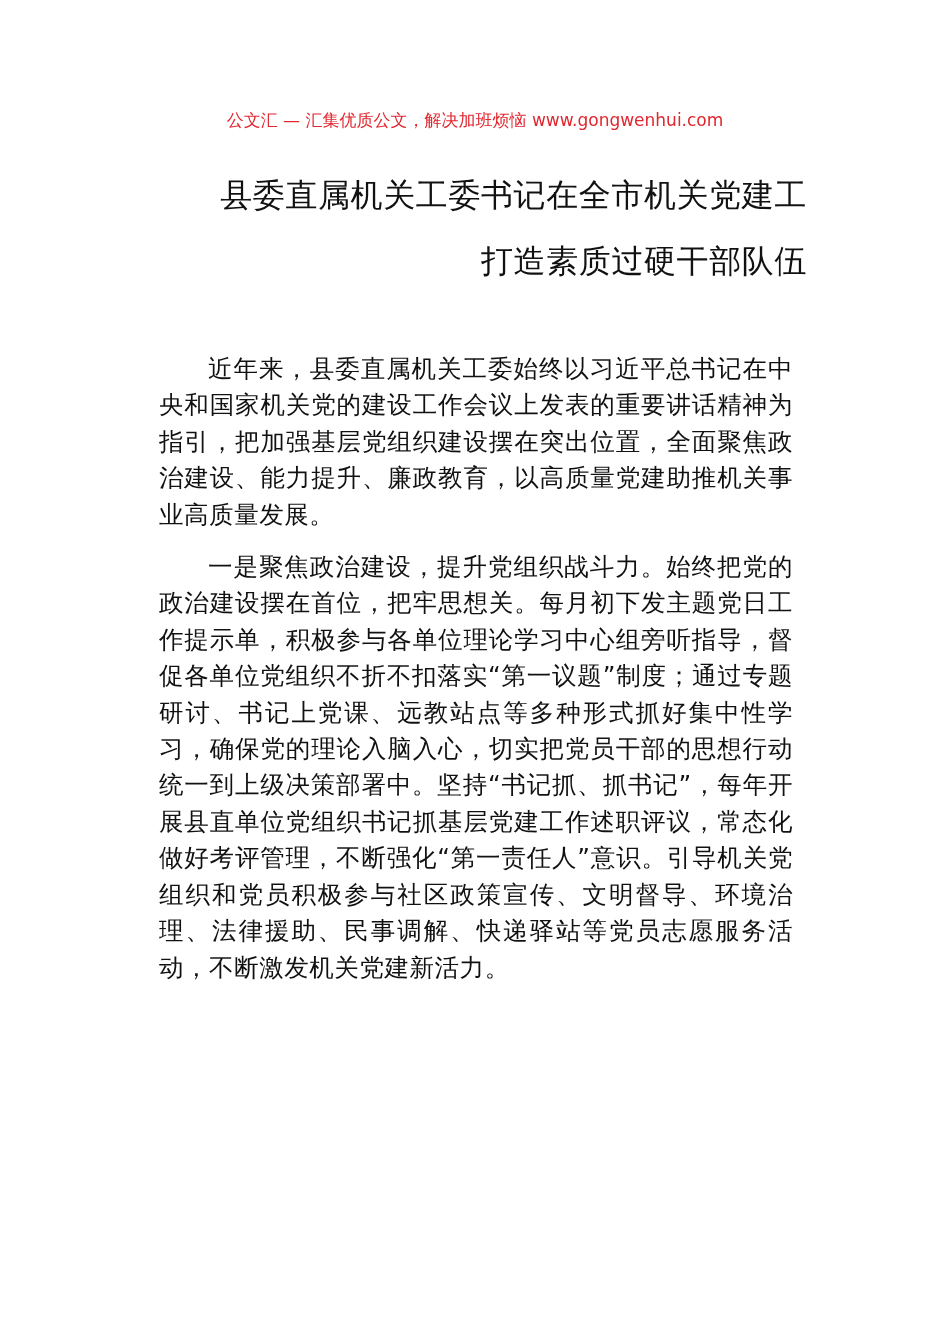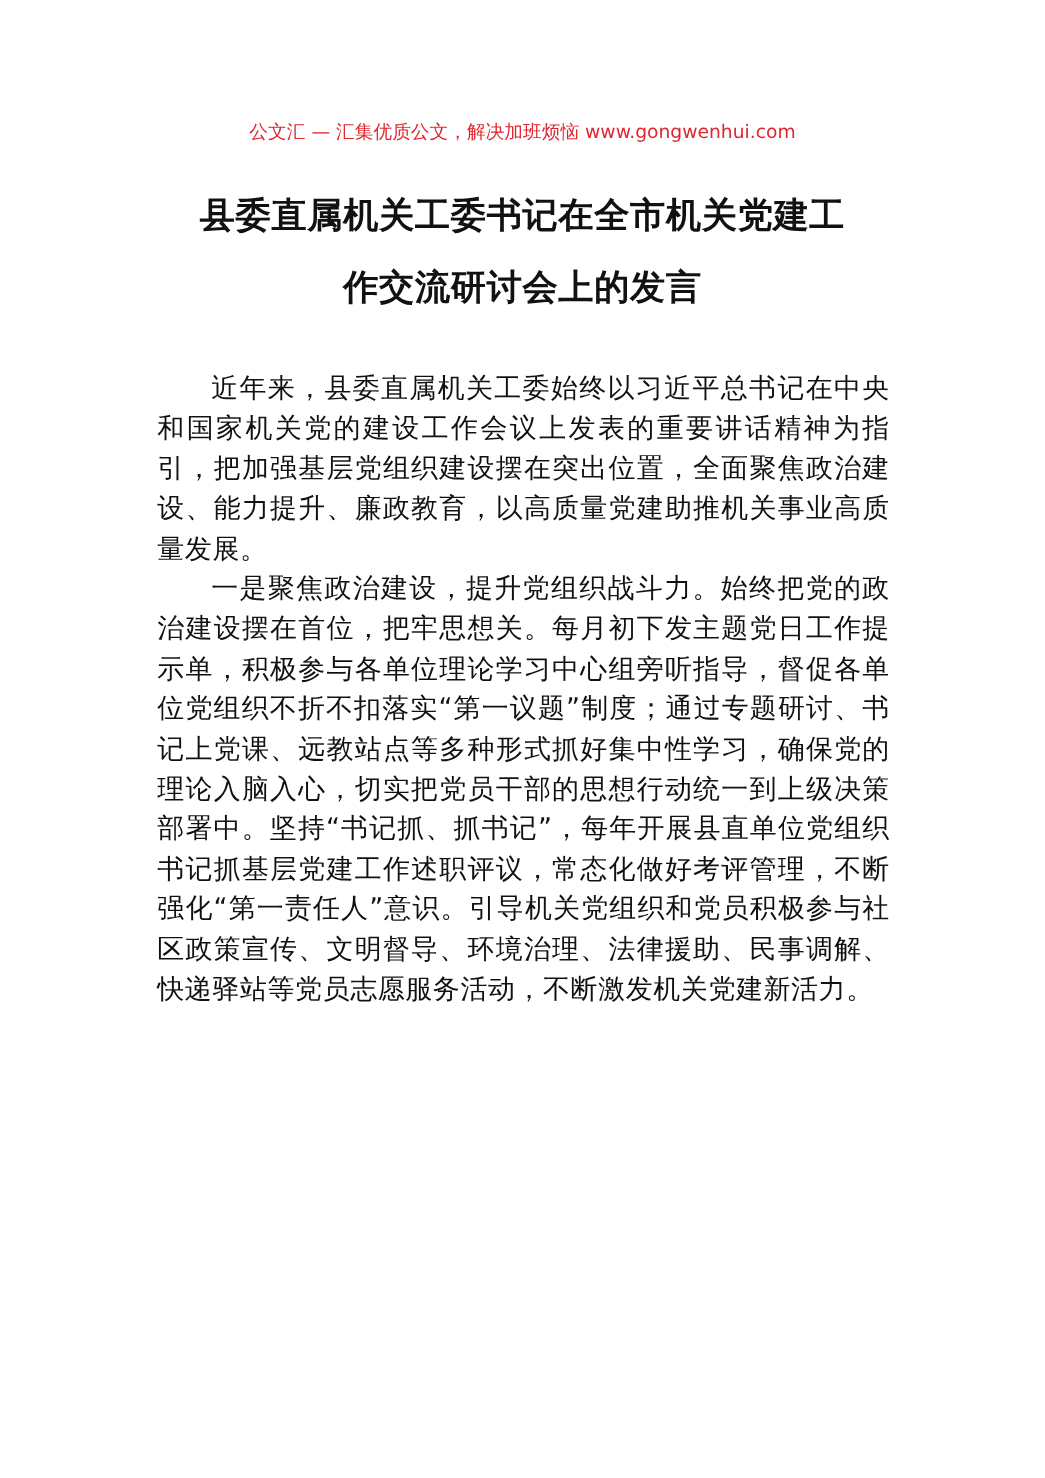--- a/index.html
+++ b/index.html
@@ -51,40 +51,40 @@
       display: block;
       white-space: nowrap;
     }
     .doc-body {
       position: absolute;
       top: 335px;
       left: 143px;
       width: 666px;
     }
     .para {
-      margin: 0;
+      margin: 16px;
       font-size: 24.5px;
       line-height: 36.4px;
       text-indent: 49px;
       letter-spacing: 0.55px;
       text-align: justify;
       word-break: break-all;
       color: #111111;
     }
   </style>
 </head>
 <body>
 
 <div class="page">
 
   <div class="watermark-header">公文汇 — 汇集优质公文，解决加班烦恼 www.gongwenhui.com</div>
 
-  <h1 class="doc-title" style="margin:0;font-weight:bold;">
+  <h1 class="doc-title" style="margin:0;font-weight:normal;text-align:right;">
     <span class="title-line">县委直属机关工委书记在全市机关党建工</span>
-    <span class="title-line">作交流研讨会上的发言</span>
+    <span class="title-line">打造素质过硬干部队伍</span>
   </h1>
 
   <div class="doc-body">
     <p class="para">近年来，县委直属机关工委始终以习近平总书记在中央和国家机关党的建设工作会议上发表的重要讲话精神为指引，把加强基层党组织建设摆在突出位置，全面聚焦政治建设、能力提升、廉政教育，以高质量党建助推机关事业高质量发展。</p>
     <p class="para">一是聚焦政治建设，提升党组织战斗力。始终把党的政治建设摆在首位，把牢思想关。每月初下发主题党日工作提示单，积极参与各单位理论学习中心组旁听指导，督促各单位党组织不折不扣落实“第一议题”制度；通过专题研讨、书记上党课、远教站点等多种形式抓好集中性学习，确保党的理论入脑入心，切实把党员干部的思想行动统一到上级决策部署中。坚持“书记抓、抓书记”，每年开展县直单位党组织书记抓基层党建工作述职评议，常态化做好考评管理，不断强化“第一责任人”意识。引导机关党组织和党员积极参与社区政策宣传、文明督导、环境治理、法律援助、民事调解、快递驿站等党员志愿服务活动，不断激发机关党建新活力。</p>
   </div>
 
 </div>
 
 </body></html>

